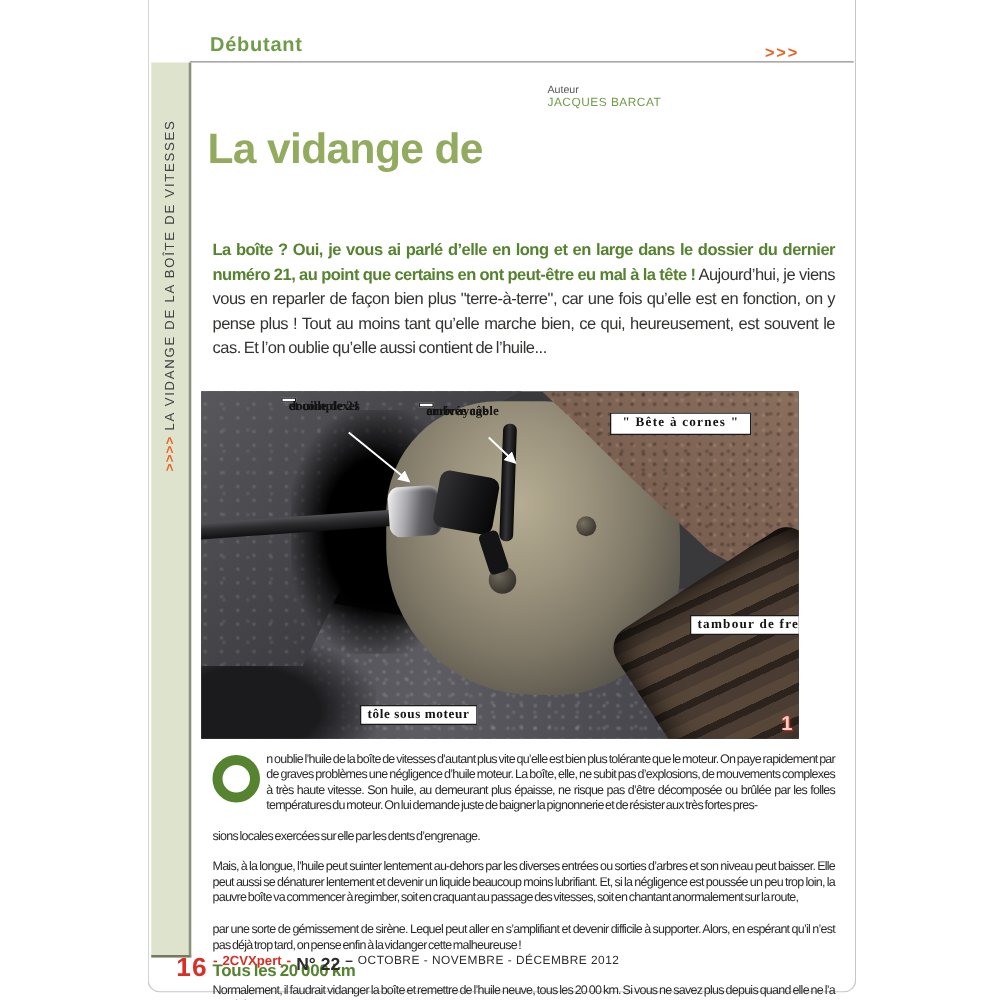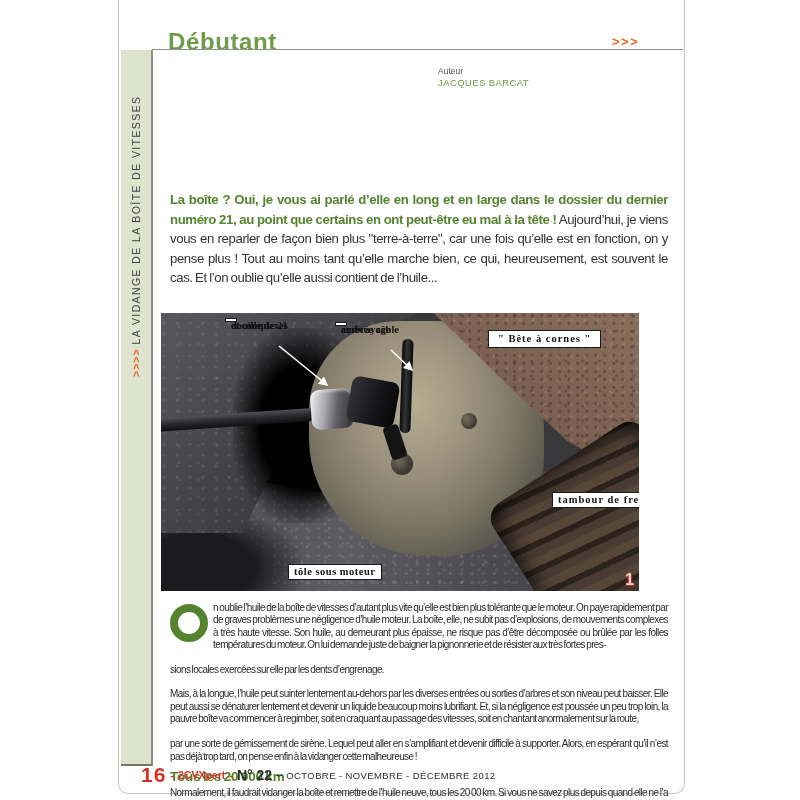--- a/index.html
+++ b/index.html
@@ -4,21 +4,21 @@
 <style>
   html,body{margin:0;padding:0;background:#ffffff;}
   body{width:800px;height:800px;position:relative;overflow:hidden;
        font-family:"Liberation Sans",sans-serif;color:#2d2c2b;}
 
   
   .page-frame{position:absolute;left:118px;top:-20px;width:565px;height:813px;
     border:1px solid #c7c7c5;border-top:none;border-radius:0 0 10px 10px;}
 
   
-  .kicker{position:absolute;left:168px;top:28px;font-size:24px;font-weight:700;
+  .kicker{position:absolute;left:168px;top:28px;font-size:16px;font-weight:700;
     color:#6f9c49;letter-spacing:.6px;}
   .kicker-rule{position:absolute;left:152px;top:49px;width:531px;height:1px;background:#8f8f8d;}
   .kicker-arrows{position:absolute;left:612px;top:34px;color:#e96424;font-weight:700;
     font-size:13px;letter-spacing:1.5px;}
 
   
   .sidebar{position:absolute;left:121px;top:50px;width:30px;height:714px;
     background:#dde3cd;border-right:2px solid #8d917c;border-bottom:2px solid #75795f;}
   .sidebar-text{position:absolute;left:130px;top:377px;transform:rotate(-90deg);
     transform-origin:0 0;white-space:nowrap;font-size:10.5px;letter-spacing:1.4px;color:#414143;}
@@ -111,21 +111,21 @@
   .cols{position:absolute;left:170px;top:602px;width:498px;display:flex;gap:13px;flex-direction:column;}
   .col{flex:1;font-size:10px;line-height:12.3px;text-align:justify;color:#2d2c2b;
     letter-spacing:-.6px;word-spacing:-1px;}
   .dropcap{float:left;width:38px;height:38px;box-sizing:border-box;border:8px solid #55832f;
     border-radius:50%;margin:2px 5px 1px 0;}
   .p2{margin-top:12px;}
   .subhead{color:#55832f;font-weight:700;font-size:13.5px;line-height:15px;
     letter-spacing:-.2px;margin:6px 0 3px;text-align:left;}
 
   
-  .footer{position:absolute;left:141px;top:763px;display:flex;align-items:center;gap:4px;}
+  .footer{position:absolute;left:141px;top:763px;display:flex;align-items:flex-start;gap:4px;}
   .f-num{font-size:21px;font-weight:700;color:#d93025;letter-spacing:1px;}
   .f-sep{color:#d93025;font-weight:700;font-size:11px;}
   .f-mag{color:#d93025;font-weight:700;font-size:10.5px;}
   .f-issue{color:#2d2c2b;font-weight:700;font-size:14px;}
   .f-dash{color:#2d2c2b;font-weight:700;font-size:11px;}
   .f-date{color:#2d2c2b;font-size:9.5px;letter-spacing:.4px;}
 </style>
 </head>
 <body>
 
@@ -139,20 +139,21 @@
 <div class="sidebar-text">
   <span class="arrows">&gt;&gt;&gt;&gt;</span><span>LA VIDANGE DE LA BOÎTE DE VITESSES</span>
 </div>
 
 <div class="author">
   <div class="lbl">Auteur</div>
   <div class="name">JACQUES BARCAT</div>
 </div>
 
 <div class="title">
+  <div class="l1">La vidange de</div>
 </div>
 
 <div class="intro">
   <span class="b">La boîte ? Oui, je vous ai parlé d’elle en long et en large dans le dossier du dernier numéro 21, au point que certains en ont peut-être eu mal à la tête !</span>
   <span class="r">Aujourd’hui, je viens vous en reparler de façon bien plus "terre-à-terre", car une fois qu’elle est en fonction, on y pense plus !  Tout au moins tant qu’elle marche bien, ce qui, heureusement, est souvent le cas. Et l’on oublie qu’elle aussi contient de l’huile...</span>
 </div>
 
 <div class="photo">
   <div class="ph-floor"></div>
   <div class="ph-seam"></div>

